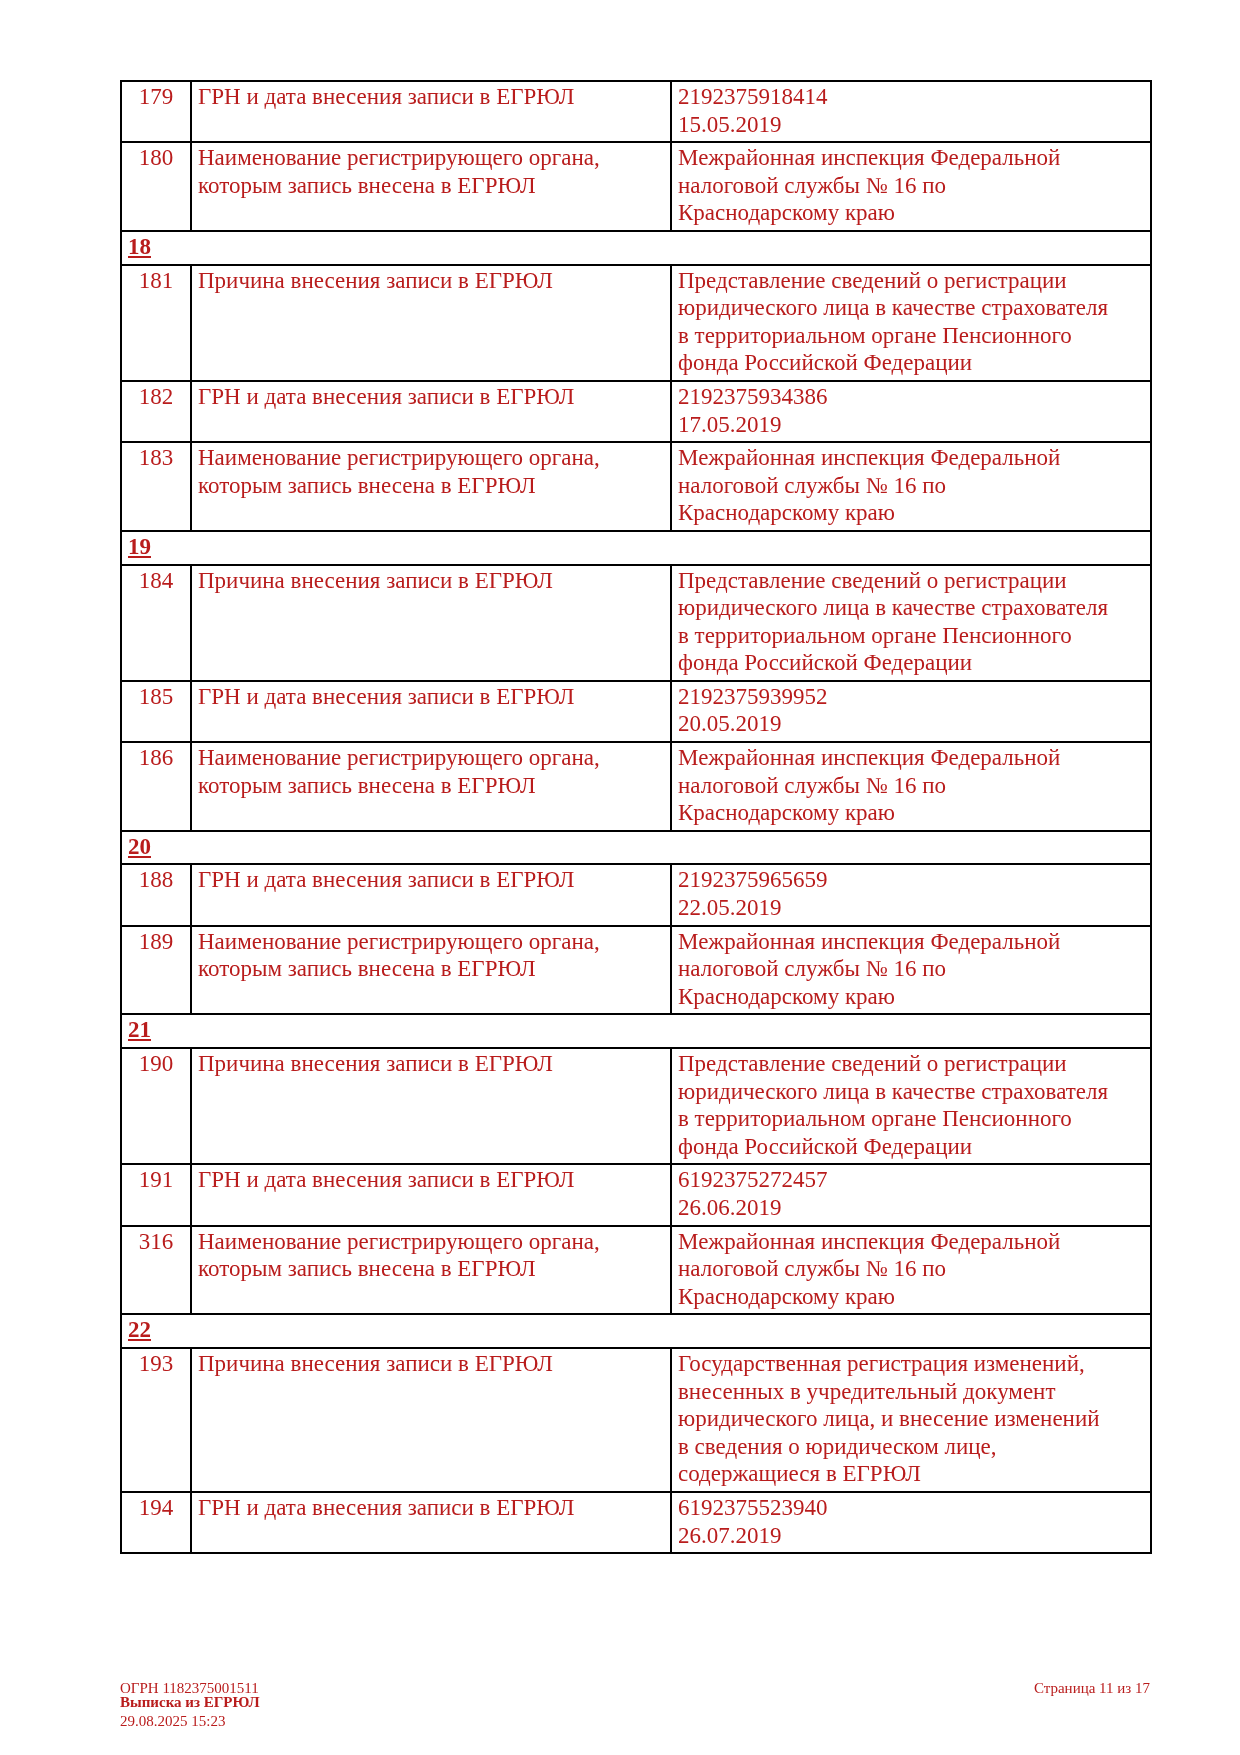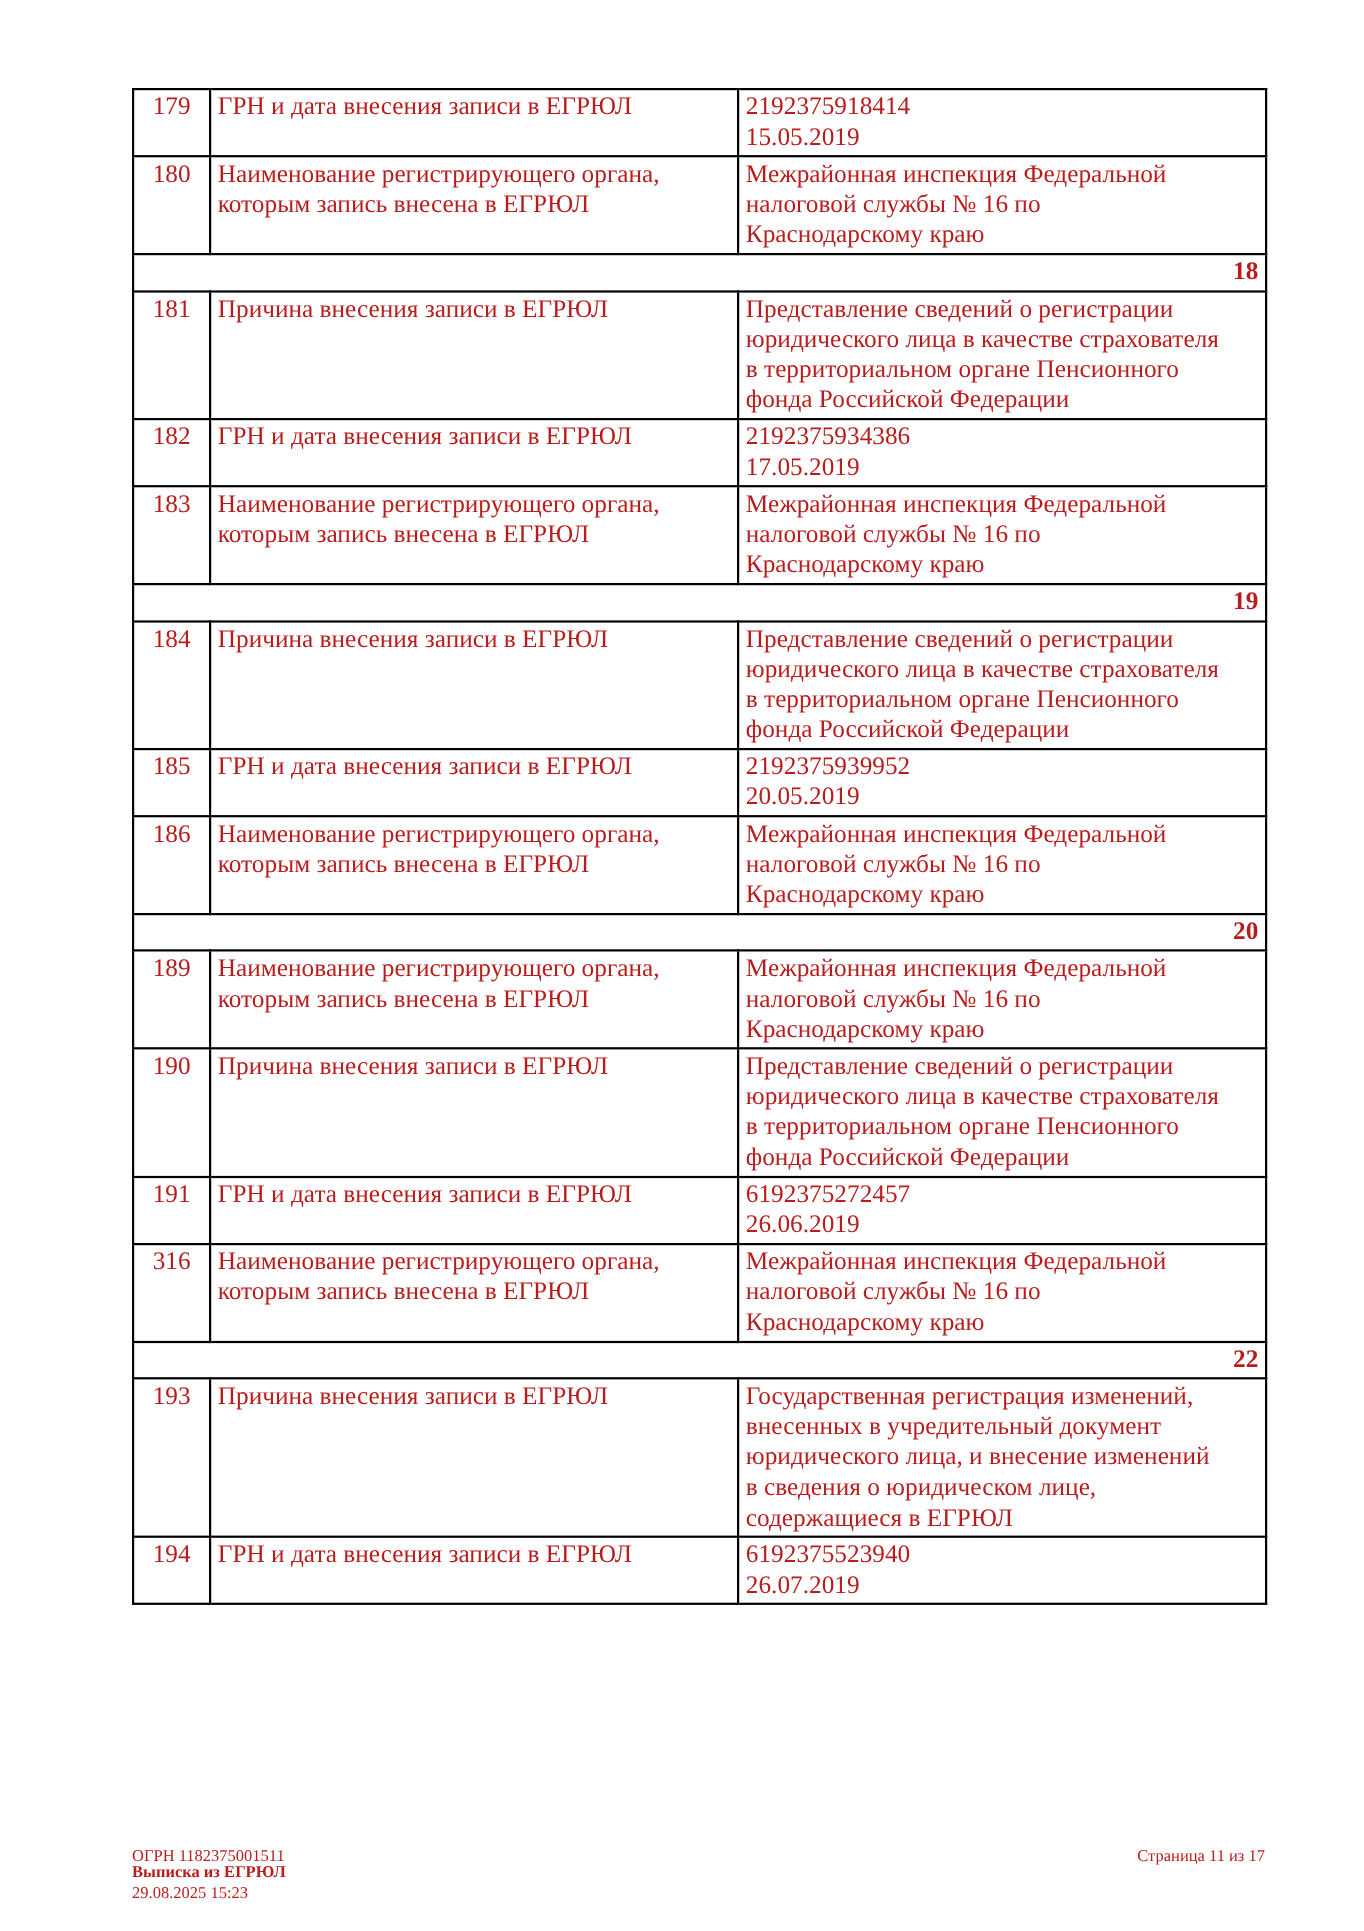--- a/index.html
+++ b/index.html
@@ -31,24 +31,25 @@
   td.num-cell {
     text-align: center;
     padding-left: 2px;
     padding-right: 2px;
   }
   td.label-cell, td.value-cell {
     white-space: pre-line;
     word-wrap: break-word;
   }
   td.section-cell {
-    text-align: right;
+    text-align: left;
     font-weight: bold;
     height: 32px;
     padding: 2px 6px;
+    text-decoration: underline;
   }
   .footer {
     position: absolute;
     left: 120px;
     top: 1660px;
     width: 1030px;
     font-size: 15px;
     line-height: 1.25;
   }
   .footer-left { position: absolute; left: 0; top: 0; margin-top: 33px; }
@@ -140,26 +141,35 @@
           <td class="label-cell">Наименование регистрирующего органа,
 которым запись внесена в ЕГРЮЛ</td>
           <td class="value-cell">Межрайонная инспекция Федеральной
 налоговой службы № 16 по
 Краснодарскому краю</td>
         </tr>
         <tr>
           <td colspan="3" class="section-cell">20</td>
         </tr>
         <tr>
+          <td class="num-cell">188</td>
+          <td class="label-cell">ГРН и дата внесения записи в ЕГРЮЛ</td>
+          <td class="value-cell">2192375965659
+22.05.2019</td>
+        </tr>
+        <tr>
           <td class="num-cell">189</td>
           <td class="label-cell">Наименование регистрирующего органа,
 которым запись внесена в ЕГРЮЛ</td>
           <td class="value-cell">Межрайонная инспекция Федеральной
 налоговой службы № 16 по
 Краснодарскому краю</td>
+        </tr>
+        <tr>
+          <td colspan="3" class="section-cell">21</td>
         </tr>
         <tr>
           <td class="num-cell">190</td>
           <td class="label-cell">Причина внесения записи в ЕГРЮЛ</td>
           <td class="value-cell">Представление сведений о регистрации
 юридического лица в качестве страхователя
 в территориальном органе Пенсионного
 фонда Российской Федерации</td>
         </tr>
         <tr>

